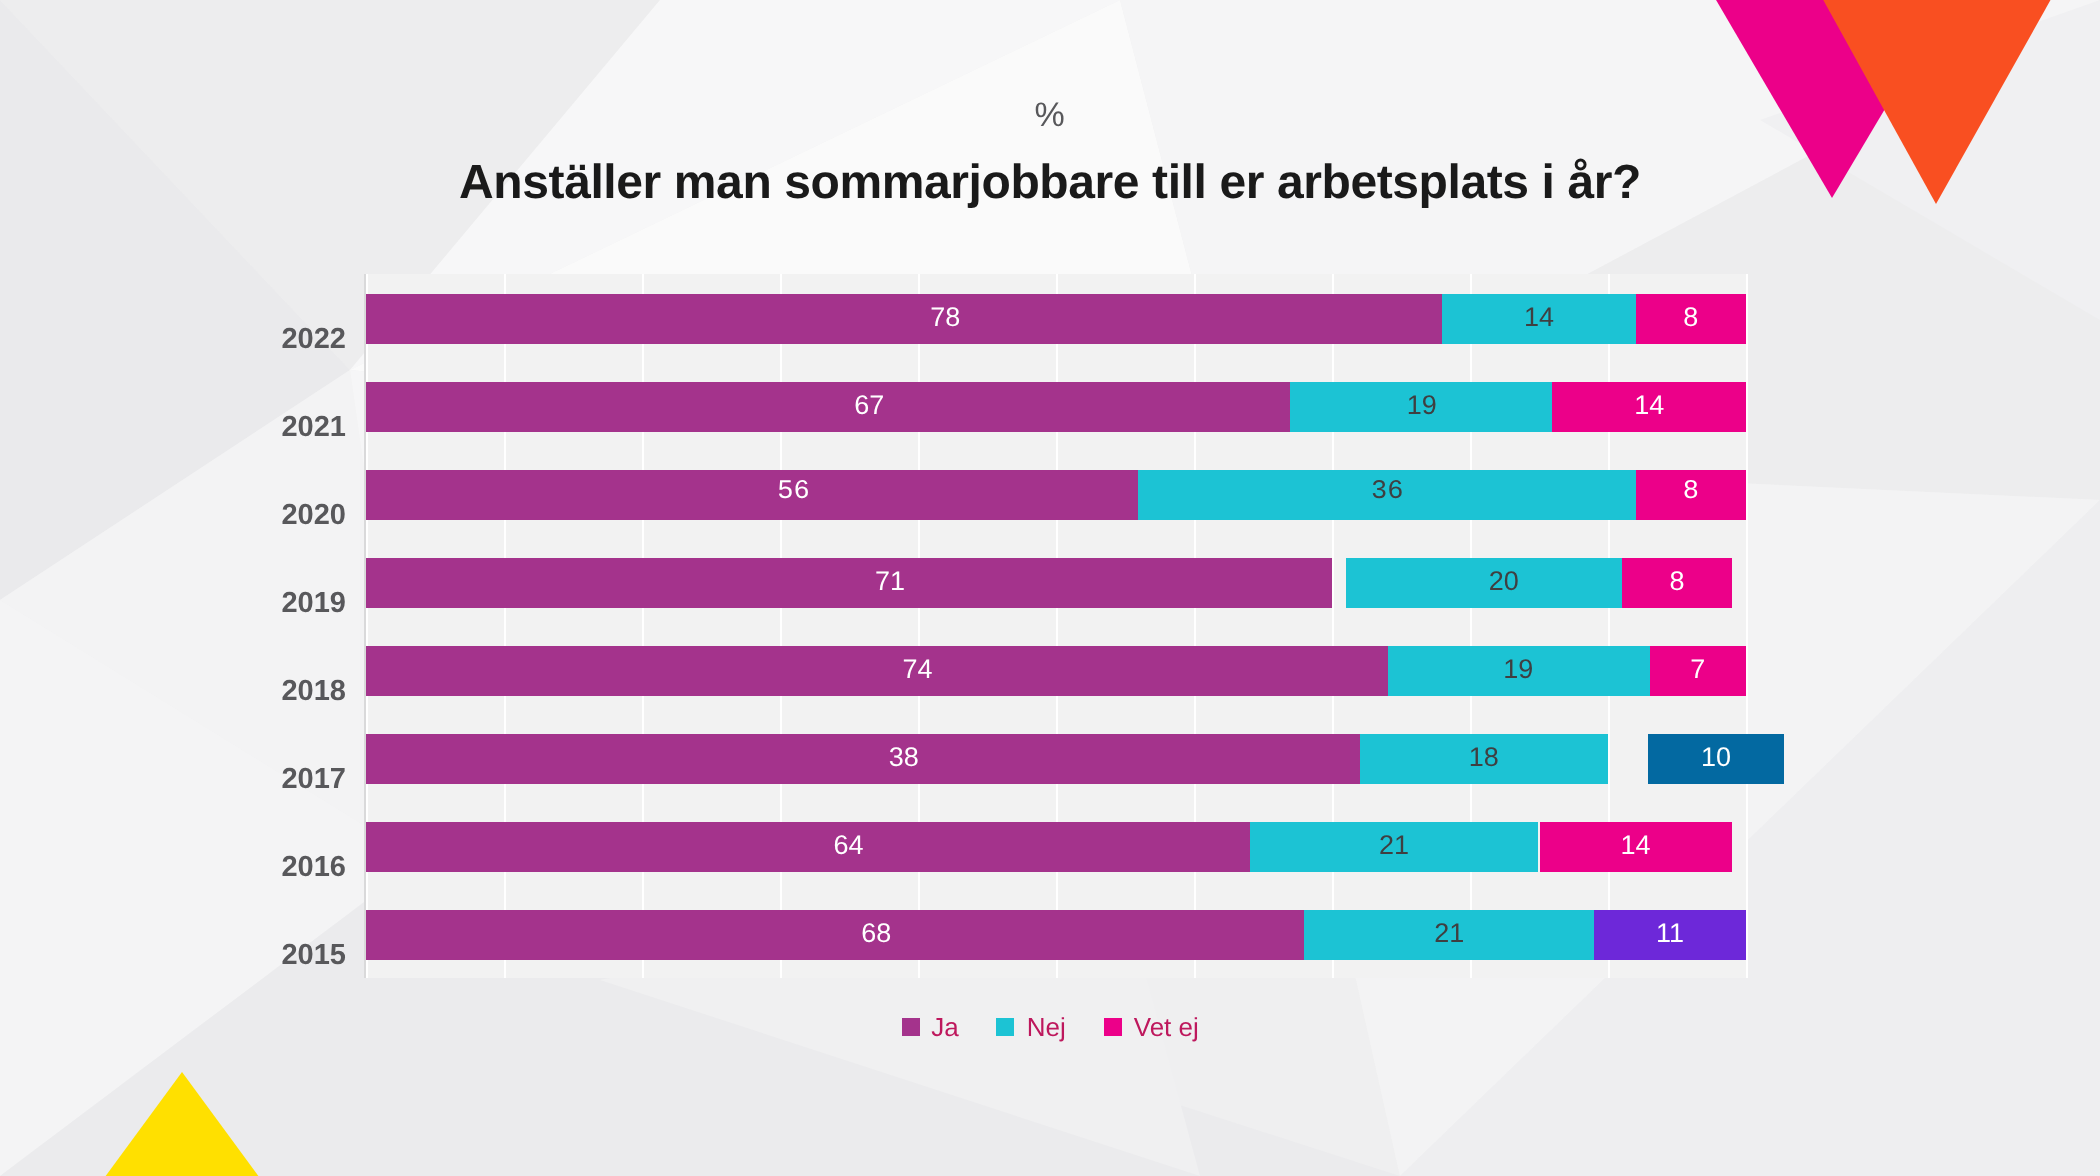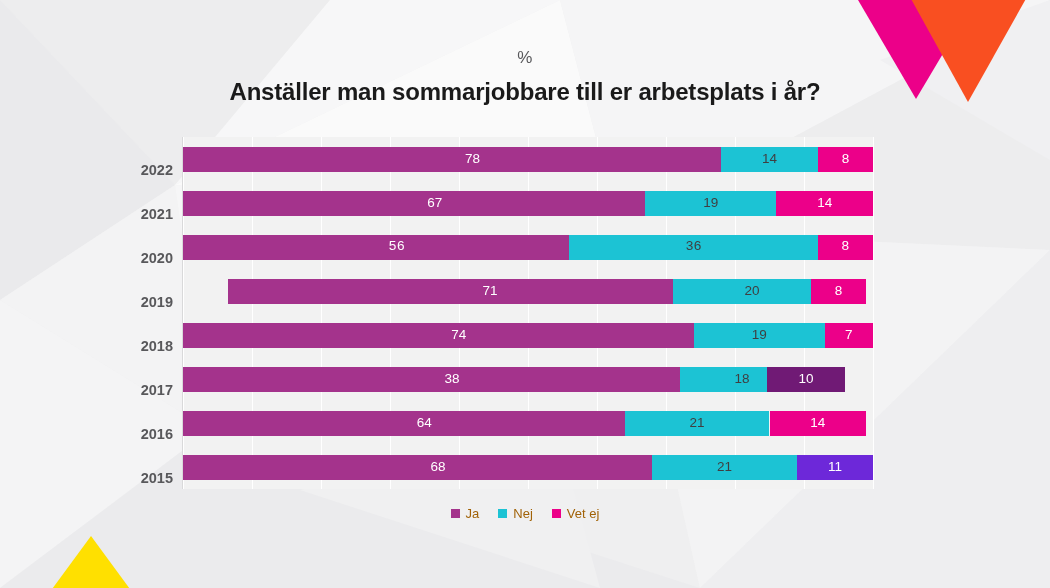--- a/index.html
+++ b/index.html
@@ -132,21 +132,21 @@
     display: flex;
     justify-content: center;
     align-items: center;
     gap: 19px;
   }
   .legend-item {
     display: flex;
     align-items: center;
     gap: 6px;
     font-size: 13px;
-    color: #a16207;
+    color: #be185d;
   }
   .legend-swatch {
     width: 9px;
     height: 9px;
     display: inline-block;
   }
 </style>
 </head>
 <body>
 
@@ -216,33 +216,33 @@
           <div class="seg seg-ja" style="left: 0px; width: 462.3px; background: rgb(164, 51, 140);">67</div>
           <div class="seg seg-nej" style="left: 462.3px; width: 131.1px; background: rgb(28, 195, 212);">19</div>
           <div class="seg seg-vet" style="left: 593.4px; width: 96.6px; background: rgb(236, 0, 137);">14</div>
         </div>
         <div class="row" style="top: 97.5px; font-family: Liberation Mono, monospace;">
           <div class="seg seg-ja" style="left: 0px; width: 386.4px; background: rgb(164, 51, 140);">56</div>
           <div class="seg seg-nej" style="left: 386.4px; width: 248.4px; background: rgb(28, 195, 212);">36</div>
           <div class="seg seg-vet" style="left: 634.8px; width: 55.2px; background: rgb(236, 0, 137);">8</div>
         </div>
         <div class="row" style="top: 141.5px;">
-          <div class="seg seg-ja" style="left: 0px; width: 483px; background: rgb(164, 51, 140); margin-left: 45px;">71</div>
+          <div class="seg seg-ja" style="left: 0px; width: 483px; background: rgb(164, 51, 140);">71</div>
           <div class="seg seg-nej" style="left: 489.9px; width: 158px; background: rgb(28, 195, 212);">20</div>
           <div class="seg seg-vet" style="left: 627.9px; width: 55.2px; background: rgb(236, 0, 137);">8</div>
         </div>
         <div class="row" style="top: 185.5px;">
           <div class="seg seg-ja" style="left: 0px; width: 510.6px; background: rgb(164, 51, 140);">74</div>
           <div class="seg seg-nej" style="left: 510.6px; width: 131.1px; background: rgb(28, 195, 212);">19</div>
           <div class="seg seg-vet" style="left: 641.7px; width: 48.3px; background: rgb(236, 0, 137);">7</div>
         </div>
         <div class="row" style="top: 229.5px;">
           <div class="seg seg-ja" style="left: 0px; width: 496.8px; background: rgb(164, 51, 140);">38</div>
           <div class="seg seg-nej" style="left: 496.8px; width: 124.2px; background: rgb(28, 195, 212);">18</div>
-          <div class="seg seg-vet" style="left: 584px; width: 78px; background: #701a75;">10</div>
+          <div class="seg seg-vet" style="left: 641px; width: 68px; background: #0369a1;">10</div>
         </div>
         <div class="row" style="top: 273.5px;">
           <div class="seg seg-ja" style="left: 0px; width: 441.6px; background: rgb(164, 51, 140);">64</div>
           <div class="seg seg-nej" style="left: 441.6px; width: 144.9px; background: rgb(28, 195, 212);">21</div>
           <div class="seg seg-vet" style="left: 586.5px; width: 96.6px; background: rgb(236, 0, 137);">14</div>
         </div>
         <div class="row" style="top: 317.5px;">
           <div class="seg seg-ja" style="left: 0px; width: 469.2px; background: rgb(164, 51, 140);">68</div>
           <div class="seg seg-nej" style="left: 469.2px; width: 144.9px; background: rgb(28, 195, 212);">21</div>
           <div class="seg seg-vet" style="left: 614.1px; width: 75.9px; background: #6d28d9;">11</div>

